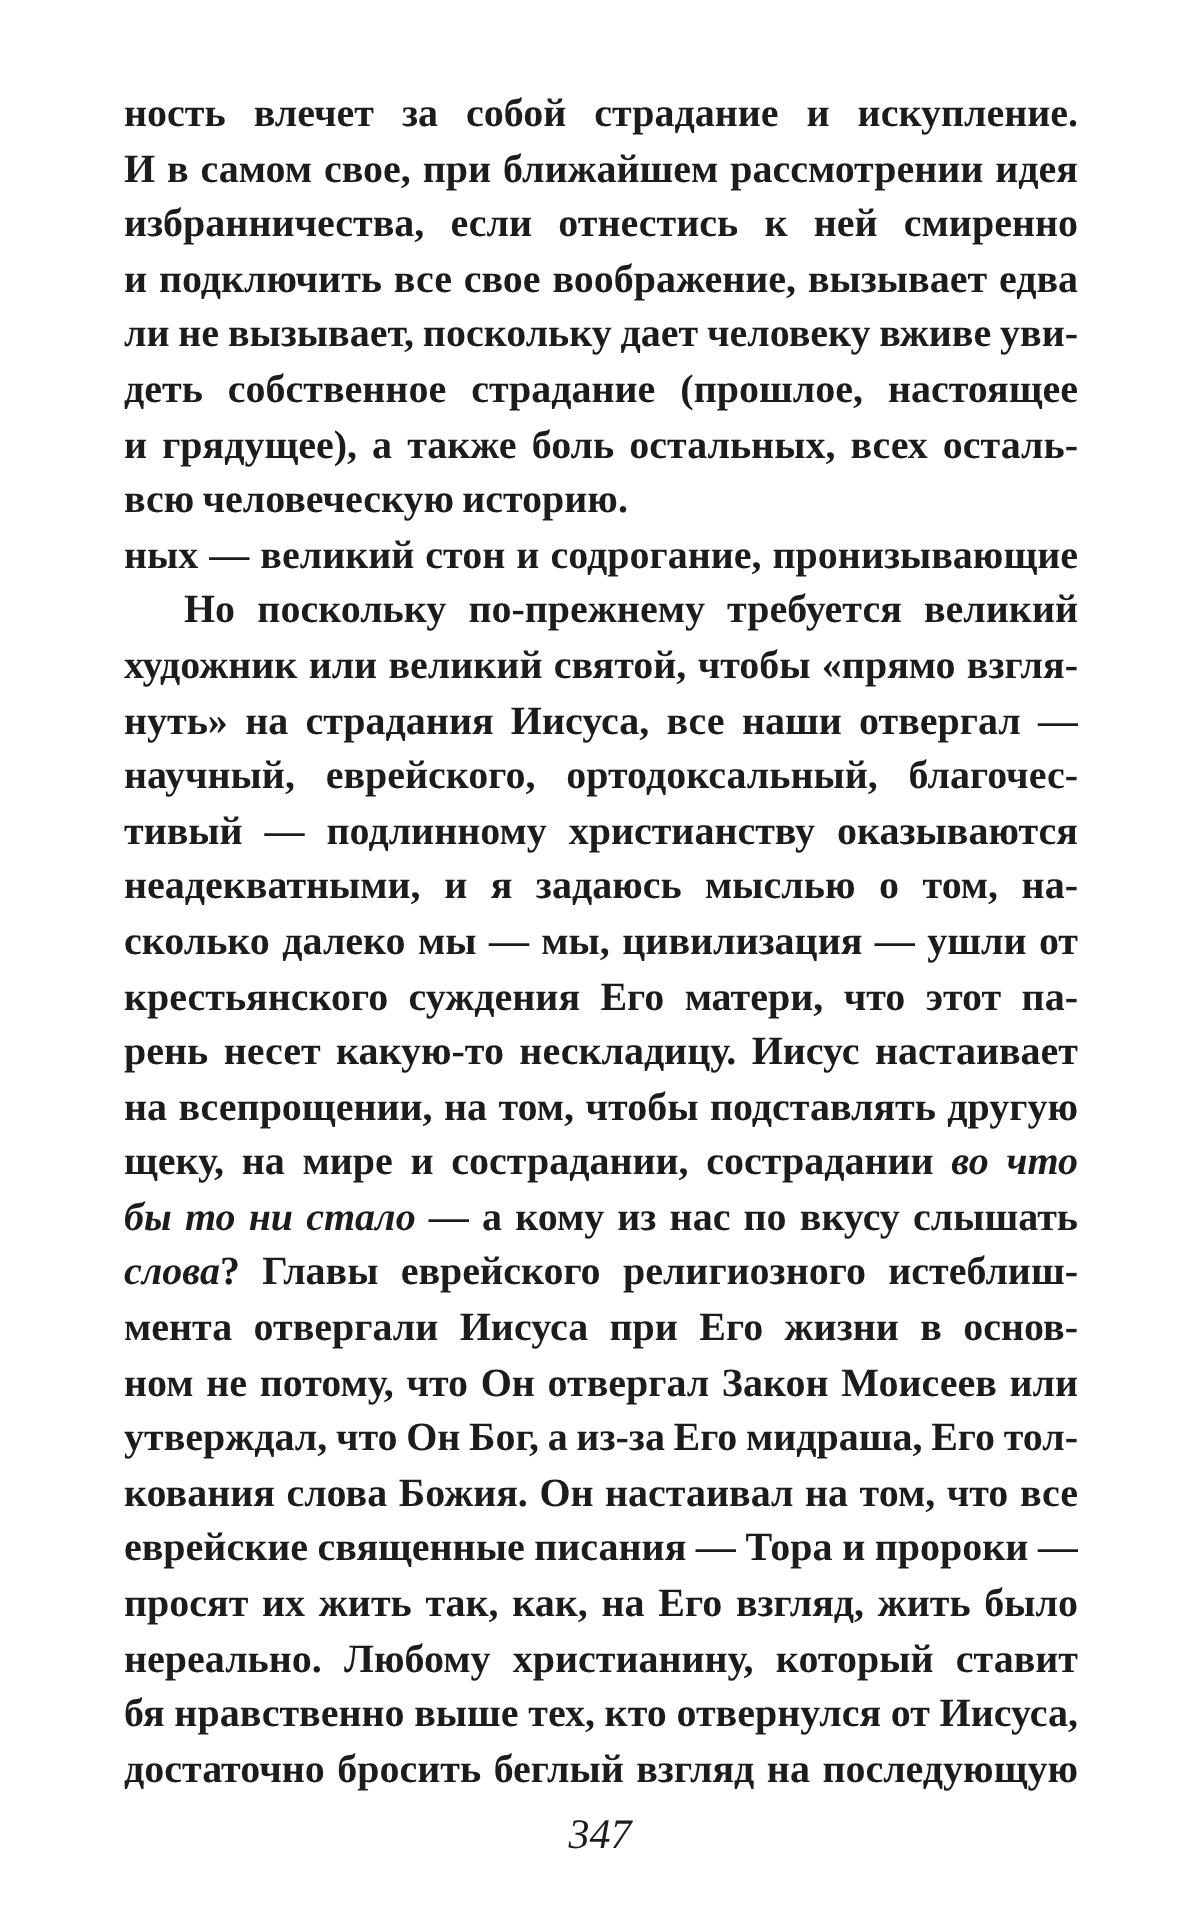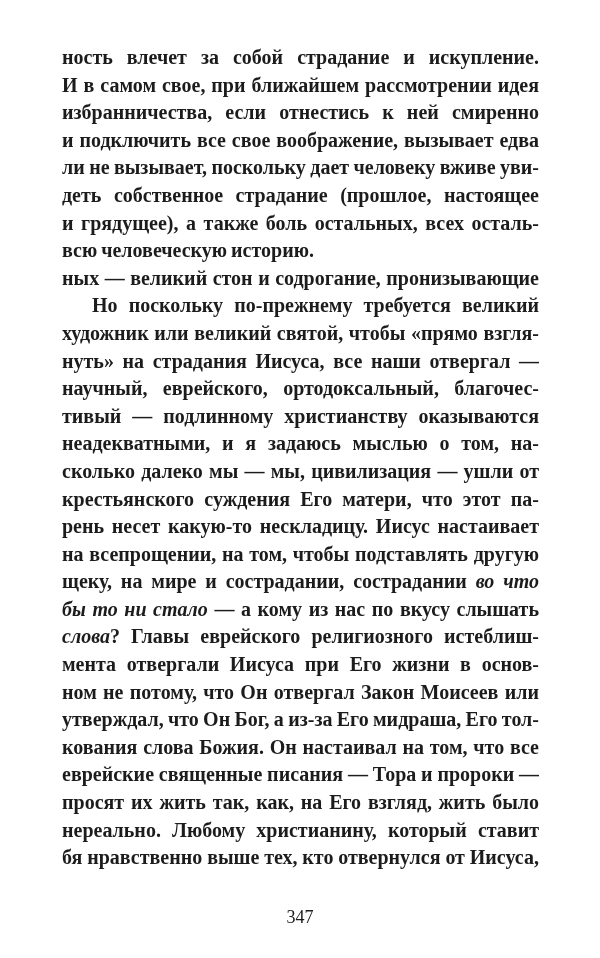--- a/index.html
+++ b/index.html
@@ -41,23 +41,24 @@
   }
   .italic {
     font-style: italic;
   }
   .page-number {
     position: absolute;
     top: 904px;
     left: 0;
     width: 600px;
     text-align: center;
-    font-size: 18px;
+    font-size: 21px;
     line-height: 26px;
     color: #1c1c1c;
+    font-style: italic;
   }
 </style>
 </head>
 <body>
 
 <div class="book-page">
   <div class="text-block">
       <div class="line"><span>ность влечет за собой страдание и искупление.</span></div>
       <div class="line"><span>И в самом свое, при ближайшем рассмотрении идея</span></div>
       <div class="line"><span>избранничества, если отнестись к ней смиренно</span></div>
@@ -81,15 +82,16 @@
       <div class="line"><span class="italic">бы то ни стало</span><span> — а кому из нас по вкусу слышать</span></div>
       <div class="line"><span class="italic">слова</span><span>? Главы еврейского религиозного истеблиш-</span></div>
       <div class="line"><span>мента отвергали Иисуса при Его жизни в основ-</span></div>
       <div class="line"><span>ном не потому, что Он отвергал Закон Моисеев или</span></div>
       <div class="line"><span>утверждал, что Он Бог, а из-за Его мидраша, Его тол-</span></div>
       <div class="line"><span>кования слова Божия. Он настаивал на том, что все</span></div>
       <div class="line"><span>еврейские священные писания — Тора и пророки —</span></div>
       <div class="line"><span>просят их жить так, как, на Его взгляд, жить было</span></div>
       <div class="line"><span>нереально. Любому христианину, который ставит се-</span></div>
       <div class="line"><span>бя нравственно выше тех, кто отвернулся от Иисуса,</span></div>
+      <div class="line"><span>достаточно бросить беглый взгляд на последующую</span></div>
     </div>
   <div class="page-number">347</div>
 </div>
 
 </body></html>

